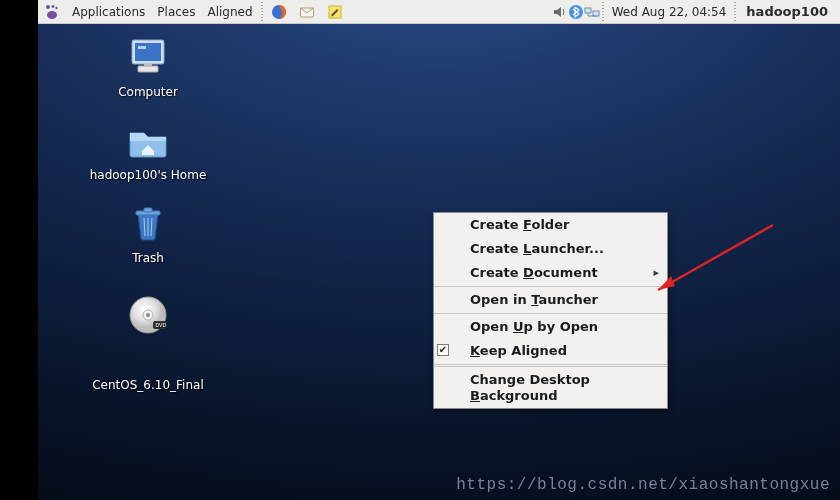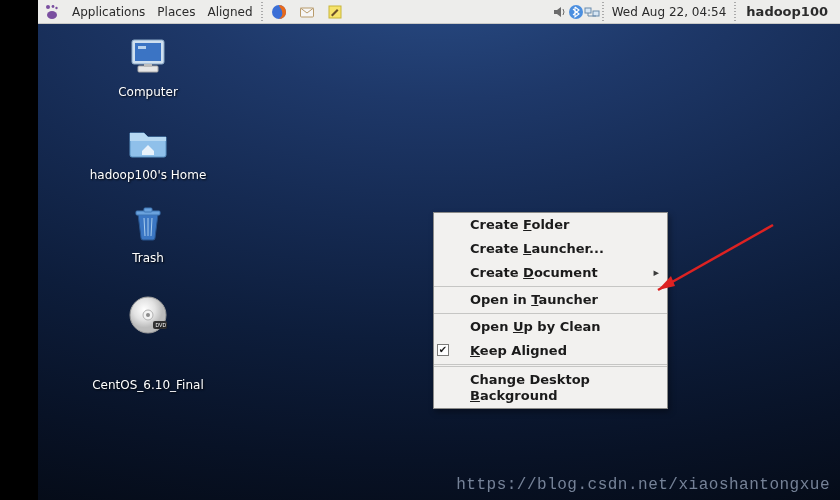--- a/index.html
+++ b/index.html
@@ -174,21 +174,21 @@
       </div>
       <div class="cm-item hasarrow">
         <span>Create </span><span class="ul">D</span><span>ocument</span>
       </div>
       <div class="cm-sep"></div>
       <div class="cm-item">
         <span>Open in </span><span class="ul">T</span><span>auncher</span>
       </div>
       <div class="cm-sep"></div>
       <div class="cm-item">
-        <span>Open </span><span class="ul">U</span><span>p by Clean</span>
+        <span>Open </span><span class="ul">U</span><span>p by Open</span>
       </div>
       <div class="cm-item">
         <span class="cm-check">✔</span>
         <span class="ul">K</span><span>eep Aligned</span>
       </div>
       <div class="cm-sep"></div>
       <div class="cm-sep"></div>
       <div class="cm-item">
         <span>Change Desktop </span><span class="ul">B</span><span>ackground</span>
       </div>

